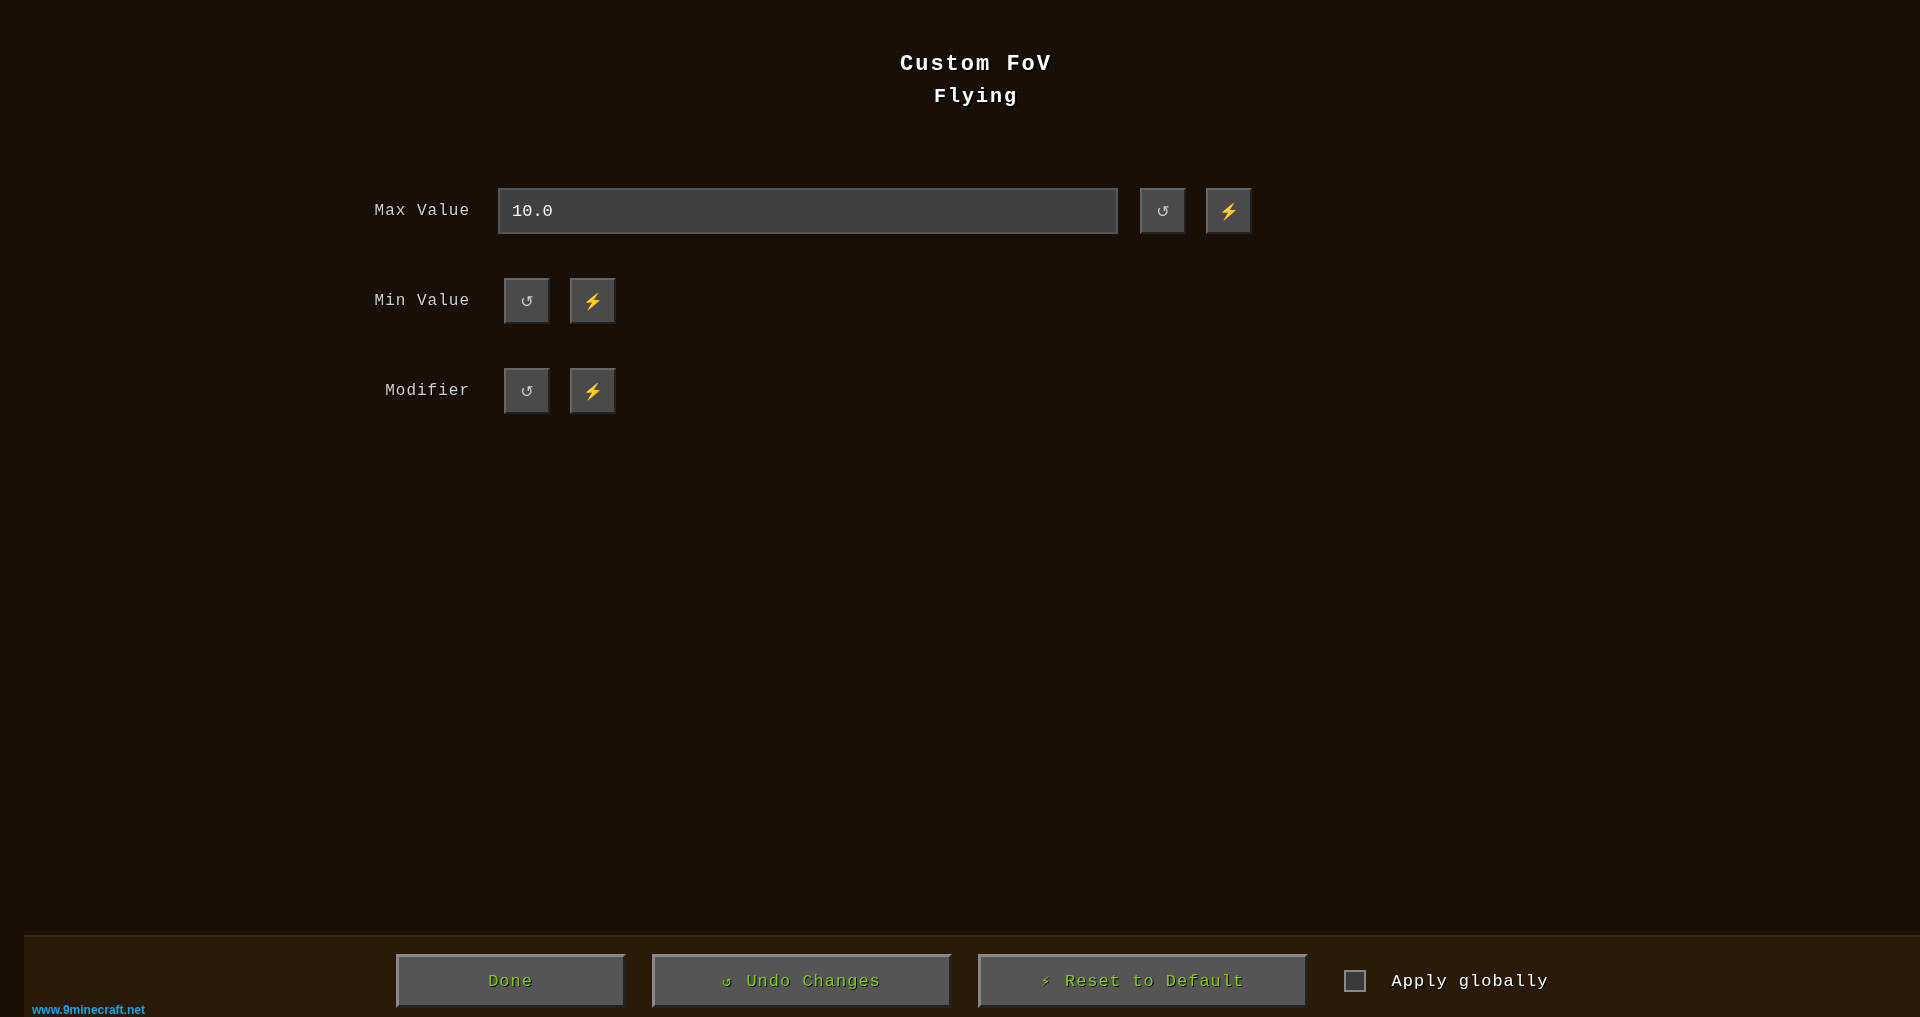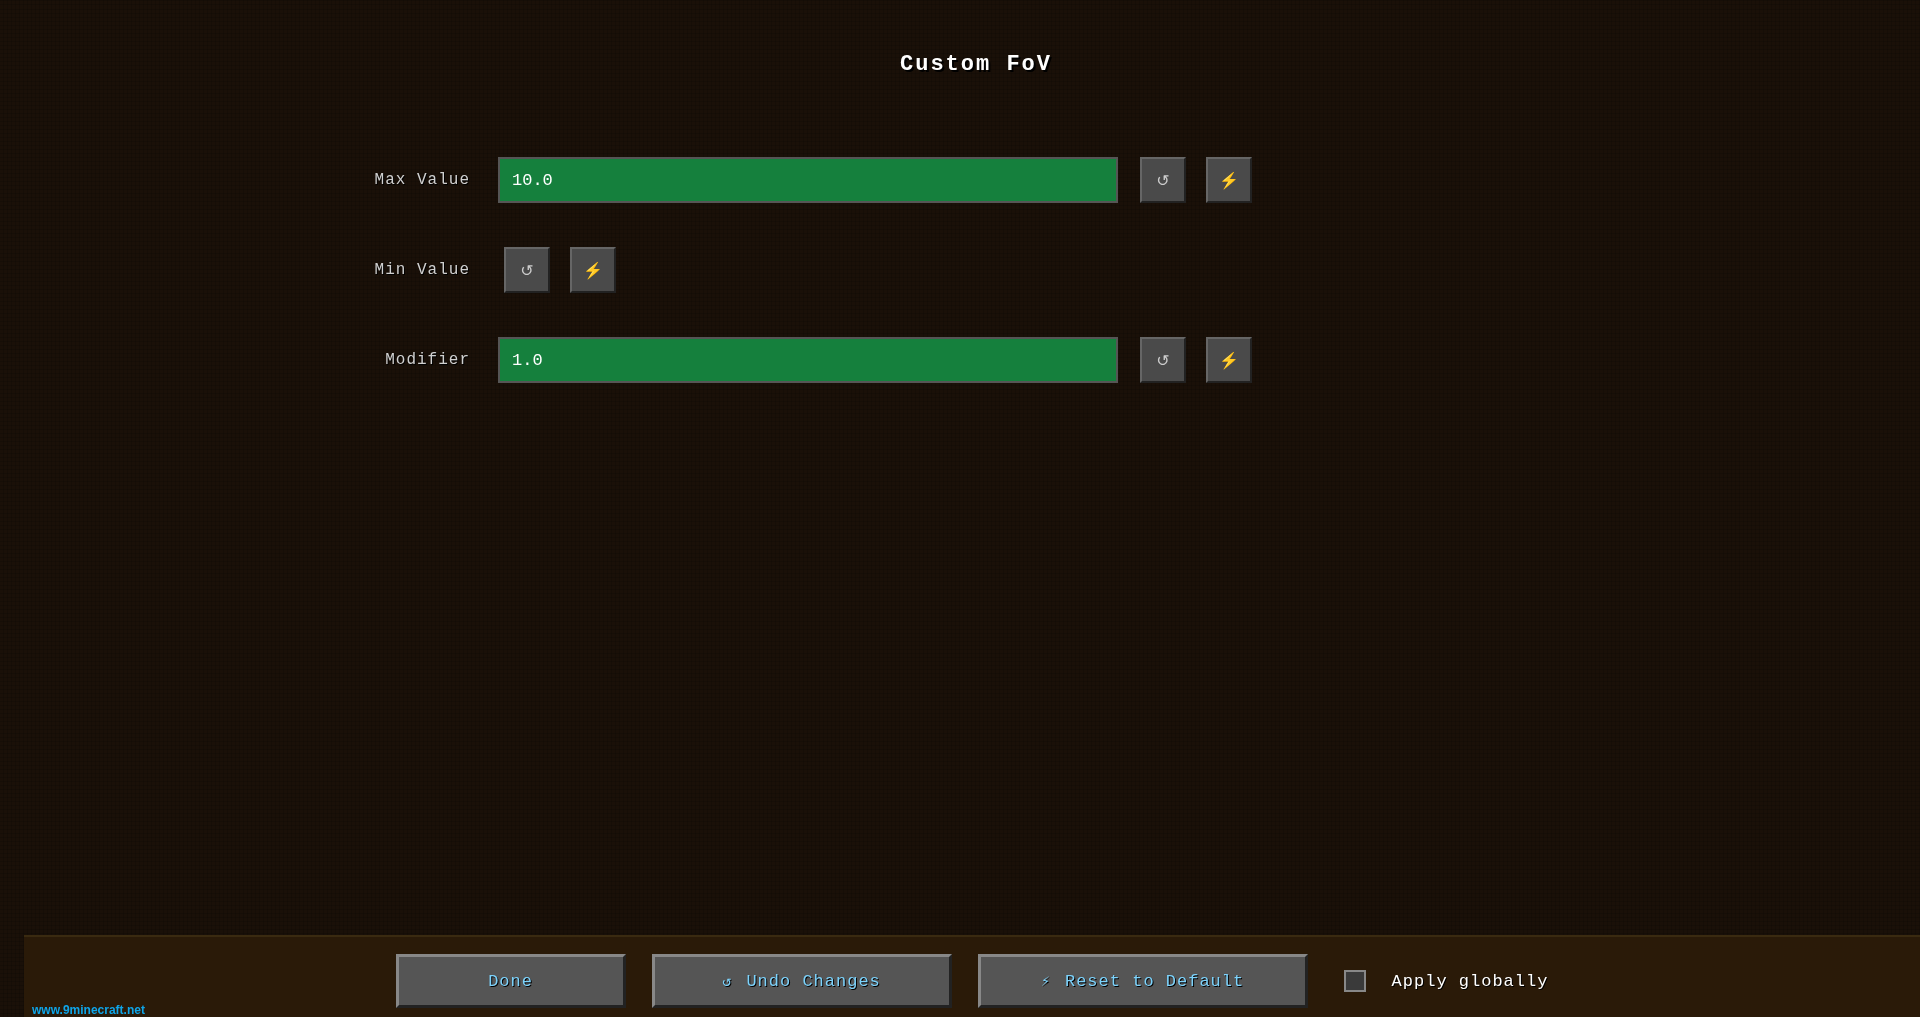--- a/index.html
+++ b/index.html
@@ -74,21 +74,21 @@
       text-align: right;
       margin-right: 20px;
       font-family: 'Courier New', monospace;
       letter-spacing: 1px;
       text-shadow: 1px 1px 0px #000000;
     }
 
     .field-input {
       width: 620px;
       height: 46px;
-      background-color: #15803d;
+      background-color: #404040;
       border: 2px solid #555555;
       color: #ffffff;
       font-size: 17px;
       font-family: 'Courier New', monospace;
       padding: 0 12px;
       outline: none;
     }
 
     .field-buttons {
       display: flex;
@@ -125,21 +125,21 @@
       gap: 10px;
       padding: 0 20px;
     }
 
     .bottom-btn {
       height: 54px;
       background-color: #555555;
       border: 3px solid #888888;
       border-bottom-color: #222222;
       border-right-color: #222222;
-      color: #7dd3fc;
+      color: #84cc16;
       font-size: 17px;
       font-family: 'Courier New', monospace;
       cursor: pointer;
       display: flex;
       align-items: center;
       justify-content: center;
       letter-spacing: 1px;
       text-shadow: 1px 1px 0px #000000;
       padding: 9px 20px;
     }
@@ -200,20 +200,21 @@
     .reset-icon {
       margin-right: 6px;
       font-size: 15px;
     }
   </style>
 </head>
 <body>
 
 <div class="header">
   <div class="header-title">Custom FoV</div>
+  <div class="header-subtitle">Flying</div>
 </div>
 
 <div class="content-area">
 
   <div class="field-row">
     <label class="field-label">Max Value</label>
     <input class="field-input" type="text" value="10.0" style="">
     <div class="field-buttons">
       <button class="icon-btn" title="Undo">↺</button>
       <button class="icon-btn" title="Reset">⚡</button>
@@ -223,21 +224,20 @@
   <div class="field-row">
     <label class="field-label">Min Value</label>
     <div class="field-buttons">
       <button class="icon-btn" title="Undo">↺</button>
       <button class="icon-btn" title="Reset">⚡</button>
     </div>
   </div>
 
   <div class="field-row">
     <label class="field-label">Modifier</label>
-    <input class="field-input" type="text" value="1.0" style="">
     <div class="field-buttons">
       <button class="icon-btn" title="Undo">↺</button>
       <button class="icon-btn" title="Reset">⚡</button>
     </div>
   </div>
 
 </div>
 
 <div class="bottom-bar">
   <button class="bottom-btn btn-done">Done</button>

